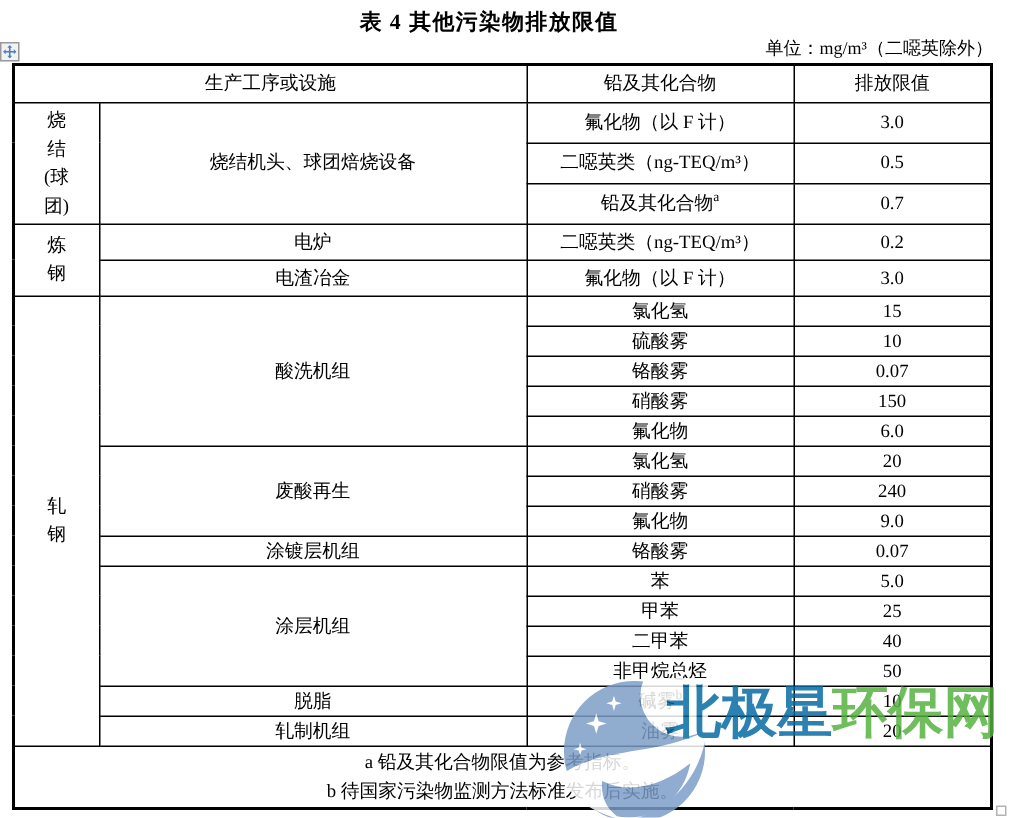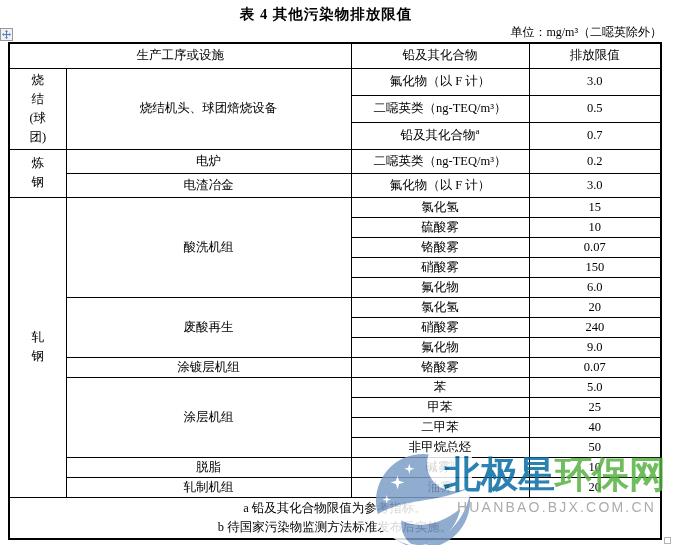--- a/index.html
+++ b/index.html
@@ -218,14 +218,13 @@
   <svg class="wm-logo" viewBox="0 0 100 100">
     <circle cx="50" cy="50" r="48" fill="#7b9dc7"></circle>
     <circle cx="82" cy="12" r="28" fill="#ffffff"></circle>
     <path d="M0,66 C28,46 60,54 99,36 C96,66 74,92 44,97 C22,92 6,82 0,66 Z" fill="#ffffff"></path>
     <path d="M28,70 C46,79 68,74 88,58 C83,84 60,99 38,94 C30,88 27,79 28,70 Z" fill="#7b9dc7"></path>
     <path d="M24,24 L25.6,29.4 L31,31 L25.6,32.6 L24,38 L22.4,32.6 L17,31 L22.4,29.4 Z" fill="#ffffff"></path>
     <path d="M36,12 L37.2,16 L41.2,17.2 L37.2,18.4 L36,22.4 L34.8,18.4 L30.8,17.2 L34.8,16 Z" fill="#ffffff"></path>
     <path d="M13,44 L14,47.4 L17.4,48.4 L14,49.4 L13,52.8 L12,49.4 L8.6,48.4 L12,47.4 Z" fill="#ffffff"></path>
   </svg>
   <div class="wm-brand"><span class="dark">北极星</span><span class="green">环保网</span></div>
-  <div class="wm-domain">HUANBAO.BJX.COM.CN</div>
 </div>
 
 </body></html>

